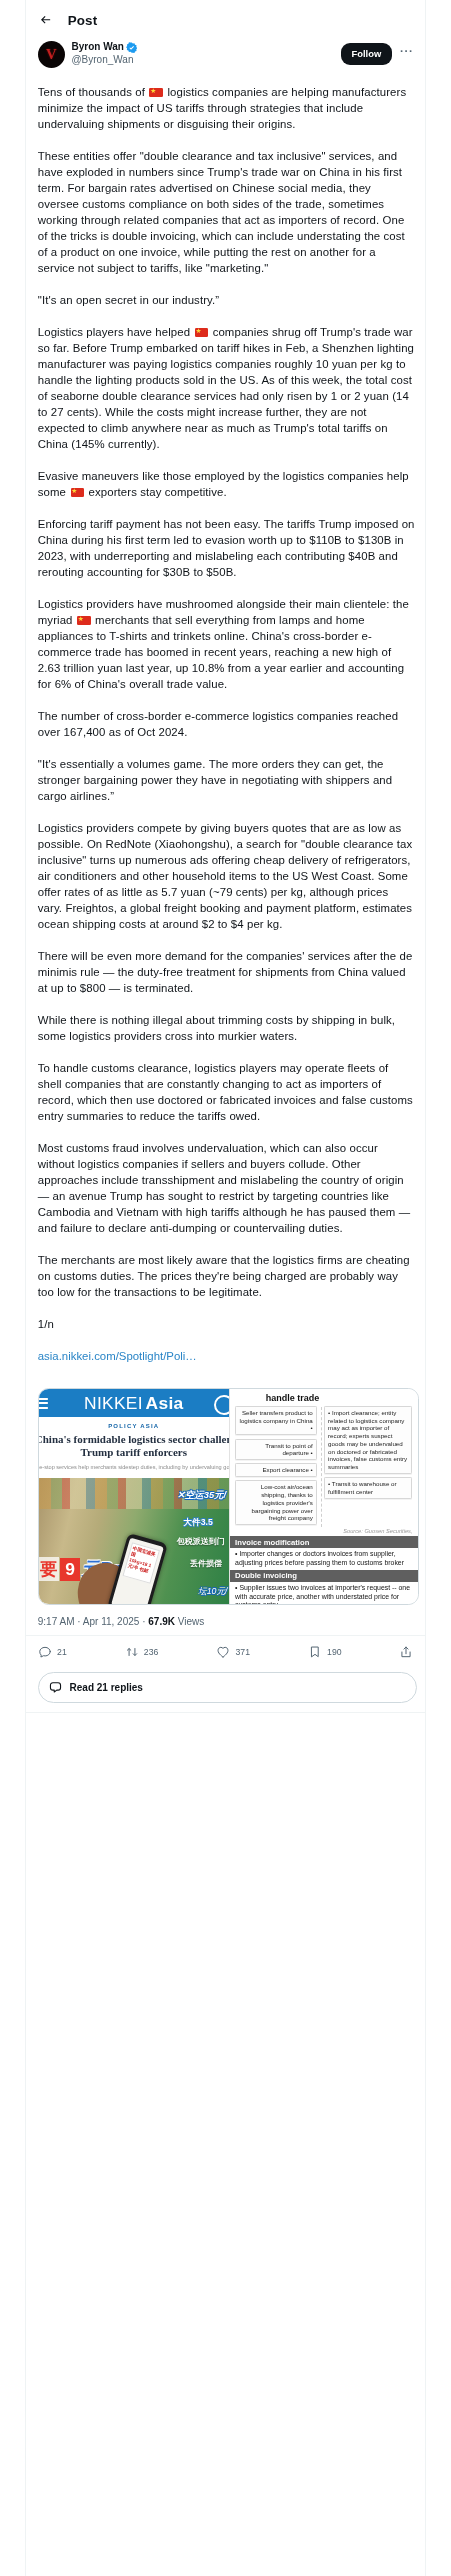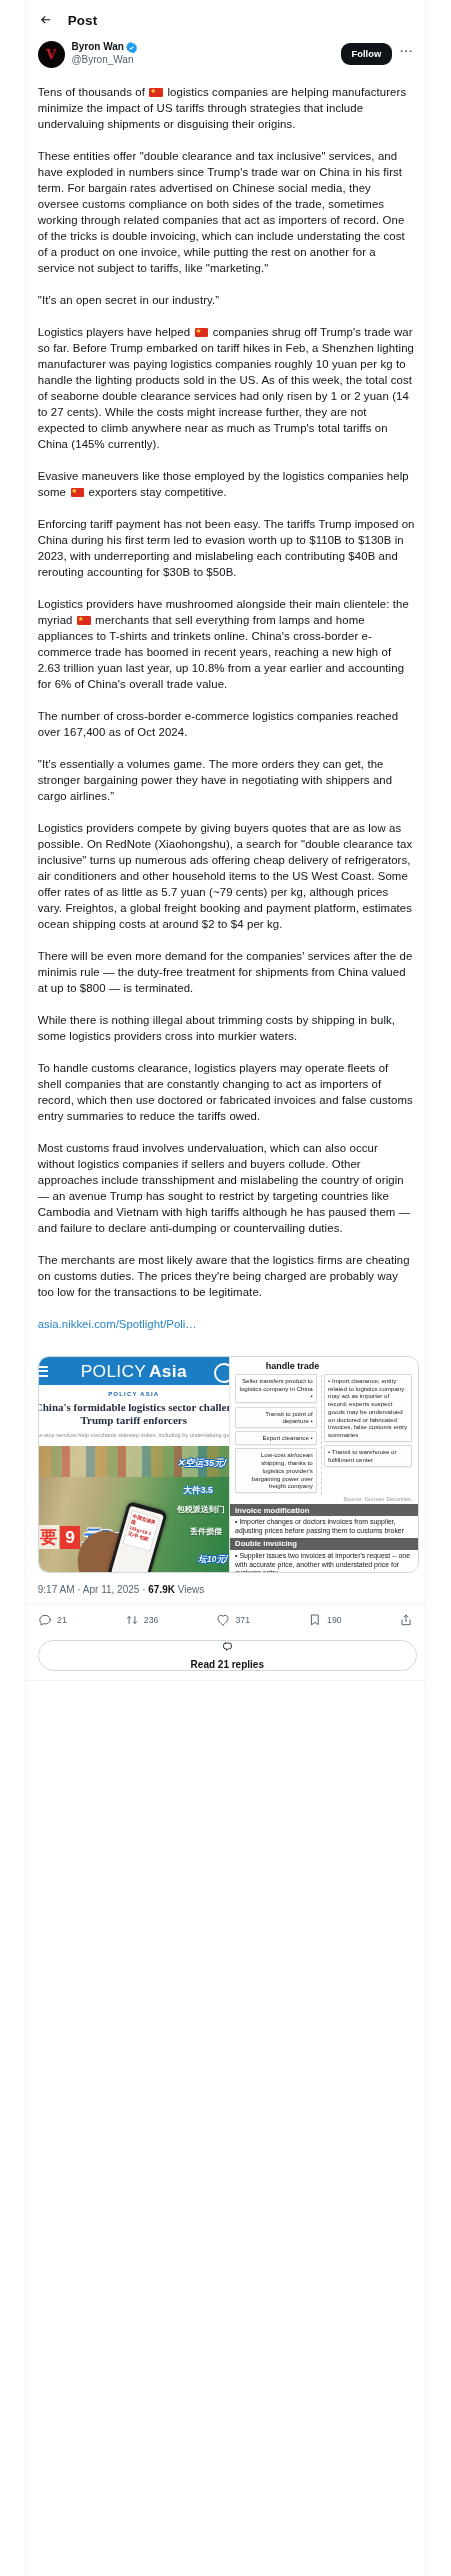--- a/index.html
+++ b/index.html
@@ -45,21 +45,21 @@
   .nk-photo{position:absolute;left:0;right:0;bottom:0;height:126px;overflow:hidden;
     background:linear-gradient(103deg,#a8946a 0%,#c8b98a 18%,#b5ab79 32%,#8faa6e 48%,#4f9150 70%,#2e8045 100%);}
   .ph-shelf{position:absolute;left:0;top:0;right:0;height:31px;
     background:repeating-linear-gradient(90deg,#c99a4b 0 12px,#88a35f 12px 23px,#cc5643 23px 31px,#d8cfa2 31px 47px,#5b8f9d 47px 56px);opacity:.55;}
   .ph-air{position:absolute;top:10.7px;right:2.7px;font-size:9.4px;font-weight:800;font-style:italic;color:#fff;
     text-shadow:-0.7px -0.7px 0 #1565c0,0.7px -0.7px 0 #1565c0,-0.7px 0.7px 0 #1565c0,0.7px 0.7px 0 #1565c0;}
   .ph-dajian{position:absolute;top:39px;right:16px;font-size:8.7px;font-weight:800;color:#fff;
     text-shadow:-0.7px -0.7px 0 #2a7fc0,0.7px -0.7px 0 #2a7fc0,-0.7px 0.7px 0 #2a7fc0,0.7px 0.7px 0 #2a7fc0;}
   .ph-green1{position:absolute;top:58px;right:4px;font-size:8px;font-weight:800;color:#fff;text-shadow:0 0.7px 1.3px rgba(0,0,0,.4);}
   .ph-green2{position:absolute;top:80px;right:6.7px;font-size:8px;font-weight:800;color:#fff;text-shadow:0 0.7px 1.3px rgba(0,0,0,.4);}
-  .ph-tan{position:absolute;bottom:6.7px;right:1.3px;font-size:8.7px;font-weight:700;font-style:italic;color:#fff;
+  .ph-tan{position:absolute;bottom:6.7px;right:1.3px;font-size:8.7px;font-weight:400;font-style:italic;color:#fff;
     text-shadow:-0.7px -0.7px 0 #1565c0,0.7px -0.7px 0 #1565c0,-0.7px 0.7px 0 #1565c0,0.7px 0.7px 0 #1565c0;}
   .ph-price{position:absolute;left:0;bottom:23px;display:flex;align-items:center;}
   .ph-yao{font-size:17.4px;font-weight:800;color:#e8372c;background:rgba(255,255,255,.75);padding:0 1.3px;}
   .ph-9{width:20px;height:23px;background:#e8372c;color:#fff;font-size:17.4px;font-weight:800;display:flex;align-items:center;justify-content:center;margin:0 1.3px;}
   .ph-yuan{font-size:18px;font-weight:800;font-style:italic;color:#2b6fd4;
     text-shadow:-0.7px -0.7px 0 #fff,0.7px -0.7px 0 #fff,-0.7px 0.7px 0 #fff,0.7px 0.7px 0 #fff;}
   .ph-hand{position:absolute;left:39px;bottom:-23px;width:56px;height:64px;background:#91603e;border-radius:50% 46% 40% 50%;transform:rotate(-14deg);}
   .ph-phone{position:absolute;left:78px;bottom:-10.7px;width:41px;height:78px;background:#1d1d1f;border-radius:6.7px;transform:rotate(16deg);box-shadow:0 0 4px rgba(0,0,0,.45);}
   .ph-screen{position:absolute;left:3.3px;top:4px;right:3.3px;bottom:4px;background:#f5f4ef;border-radius:3.3px;overflow:hidden;}
   .ph-paper{margin:4px 2.7px;background:#fff;border:0.7px solid #ddd;height:29px;font-size:4.7px;color:#cc2222;line-height:1.3;padding:2px 1.3px;font-weight:700;}
@@ -73,21 +73,21 @@
   .src{font-size:5.7px;font-style:italic;color:#9a9a9a;text-align:right;margin:0 0 2px 0;}
   .sec-head{background:#5f5f5f;color:#fff;font-weight:800;font-size:7.7px;padding:1.3px 5.3px;margin:2px -5.3px 2px -5.3px;}
   .sec-bullet{font-size:6.9px;line-height:1.3;color:#151515;margin:0 0 2px 0;}
   
   .meta-row{margin-top:10.7px;font-size:10px;color:#536471;}
   .meta-row .views-num{color:#0f1419;font-weight:800;}
   .divider{height:0;border-top:0.7px solid #eff3f4;margin:8px -10.7px 0 -11.4px;}
   .actions{display:flex;align-items:center;justify-content:space-between;height:32px;padding-right:1.3px;}
   .act{display:flex;align-items:center;gap:5.3px;background:transparent;border:none;color:#536471;font-size:8.7px;cursor:pointer;padding:0;}
   .act svg{width:14px;height:14px;stroke:#536471;fill:none;stroke-width:1.7;stroke-linecap:round;stroke-linejoin:round;}
-  .read-replies{margin:4px 0 0 0;width:379px;height:31px;border:0.7px solid #cfd9de;border-radius:16px;background:#fff;display:flex;align-items:center;gap:6.7px;padding:0 9.4px;cursor:pointer;font-family:"Liberation Sans",sans-serif;flex-direction:column;}
+  .read-replies{margin:4px 0 0 0;width:379px;height:31px;border:0.7px solid #cfd9de;border-radius:16px;background:#fff;display:flex;align-items:center;gap:6.7px;padding:0 9.4px;cursor:pointer;font-family:"Liberation Sans",sans-serif;}
   .read-replies svg{width:14.7px;height:14.7px;stroke:#0f1419;fill:none;stroke-width:1.8;stroke-linecap:round;stroke-linejoin:round;}
   .read-replies span{font-size:10px;font-weight:800;color:#0f1419;}
   .bottom-divider{height:0;border-top:0.7px solid #eff3f4;margin:9.4px -10.7px 0 -11.4px;}
 </style>
 </head>
 <body>
 
 <div class="column">
 
   <div class="top-bar">
@@ -126,35 +126,36 @@
     <p class="pp">Enforcing tariff payment has not been easy. The tariffs Trump imposed on China during his first term led to evasion worth up to $110B to $130B in 2023, with underreporting and mislabeling each contributing $40B and rerouting accounting for $30B to $50B.</p>
     <p class="pp">Logistics providers have mushroomed alongside their main clientele: the myriad <span class="cn-flag"><span class="cn-star">★</span></span> merchants that sell everything from lamps and home appliances to T-shirts and trinkets online. China's cross-border e-commerce trade has boomed in recent years, reaching a new high of 2.63 trillion yuan last year, up 10.8% from a year earlier and accounting for 6% of China's overall trade value.</p>
     <p class="pp">The number of cross-border e-commerce logistics companies reached over 167,400 as of Oct 2024.</p>
     <p class="pp">"It's essentially a volumes game. The more orders they can get, the stronger bargaining power they have in negotiating with shippers and cargo airlines.”</p>
     <p class="pp">Logistics providers compete by giving buyers quotes that are as low as possible. On RedNote (Xiaohongshu), a search for "double clearance tax inclusive" turns up numerous ads offering cheap delivery of refrigerators, air conditioners and other household items to the US West Coast. Some offer rates of as little as 5.7 yuan (~79 cents) per kg, although prices vary. Freightos, a global freight booking and payment platform, estimates ocean shipping costs at around $2 to $4 per kg.</p>
     <p class="pp">There will be even more demand for the companies' services after the de minimis rule — the duty-free treatment for shipments from China valued at up to $800 — is terminated.</p>
     <p class="pp">While there is nothing illegal about trimming costs by shipping in bulk, some logistics providers cross into murkier waters.</p>
     <p class="pp">To handle customs clearance, logistics players may operate fleets of shell companies that are constantly changing to act as importers of record, which then use doctored or fabricated invoices and false customs entry summaries to reduce the tariffs owed.</p>
     <p class="pp">Most customs fraud involves undervaluation, which can also occur without logistics companies if sellers and buyers collude. Other approaches include transshipment and mislabeling the country of origin — an avenue Trump has sought to restrict by targeting countries like Cambodia and Vietnam with high tariffs although he has paused them — and failure to declare anti-dumping or countervailing duties.</p>
     <p class="pp">The merchants are most likely aware that the logistics firms are cheating on customs duties. The prices they're being charged are probably way too low for the transactions to be legitimate.</p>
+    <p class="pp">1/n</p>
 
     <a class="ext-link">asia.nikkei.com/Spotlight/Poli…</a>
 
     
     <div class="card">
 
       <div class="nk">
         <div class="nk-bar">
           <div class="nk-menu">
               <i></i>
               <i></i>
               <i></i>
             </div>
           <div class="nk-brand">
-            <span class="b1">POLICY</span><span class="b2">Asia</span>
+            <span class="b1">NIKKEI</span><span class="b2">Asia</span>
           </div>
           <div class="nk-search"></div>
         </div>
         <div class="nk-kicker">POLICY ASIA</div>
         <div class="nk-headline">
           <span>China's formidable logistics sector challenges</span>
           <span class="hl2">Trump tariff enforcers</span>
         </div>
         <div class="nk-sub">ne-stop services help merchants sidestep duties, including by undervaluing good</div>
         <div class="nk-photo">

